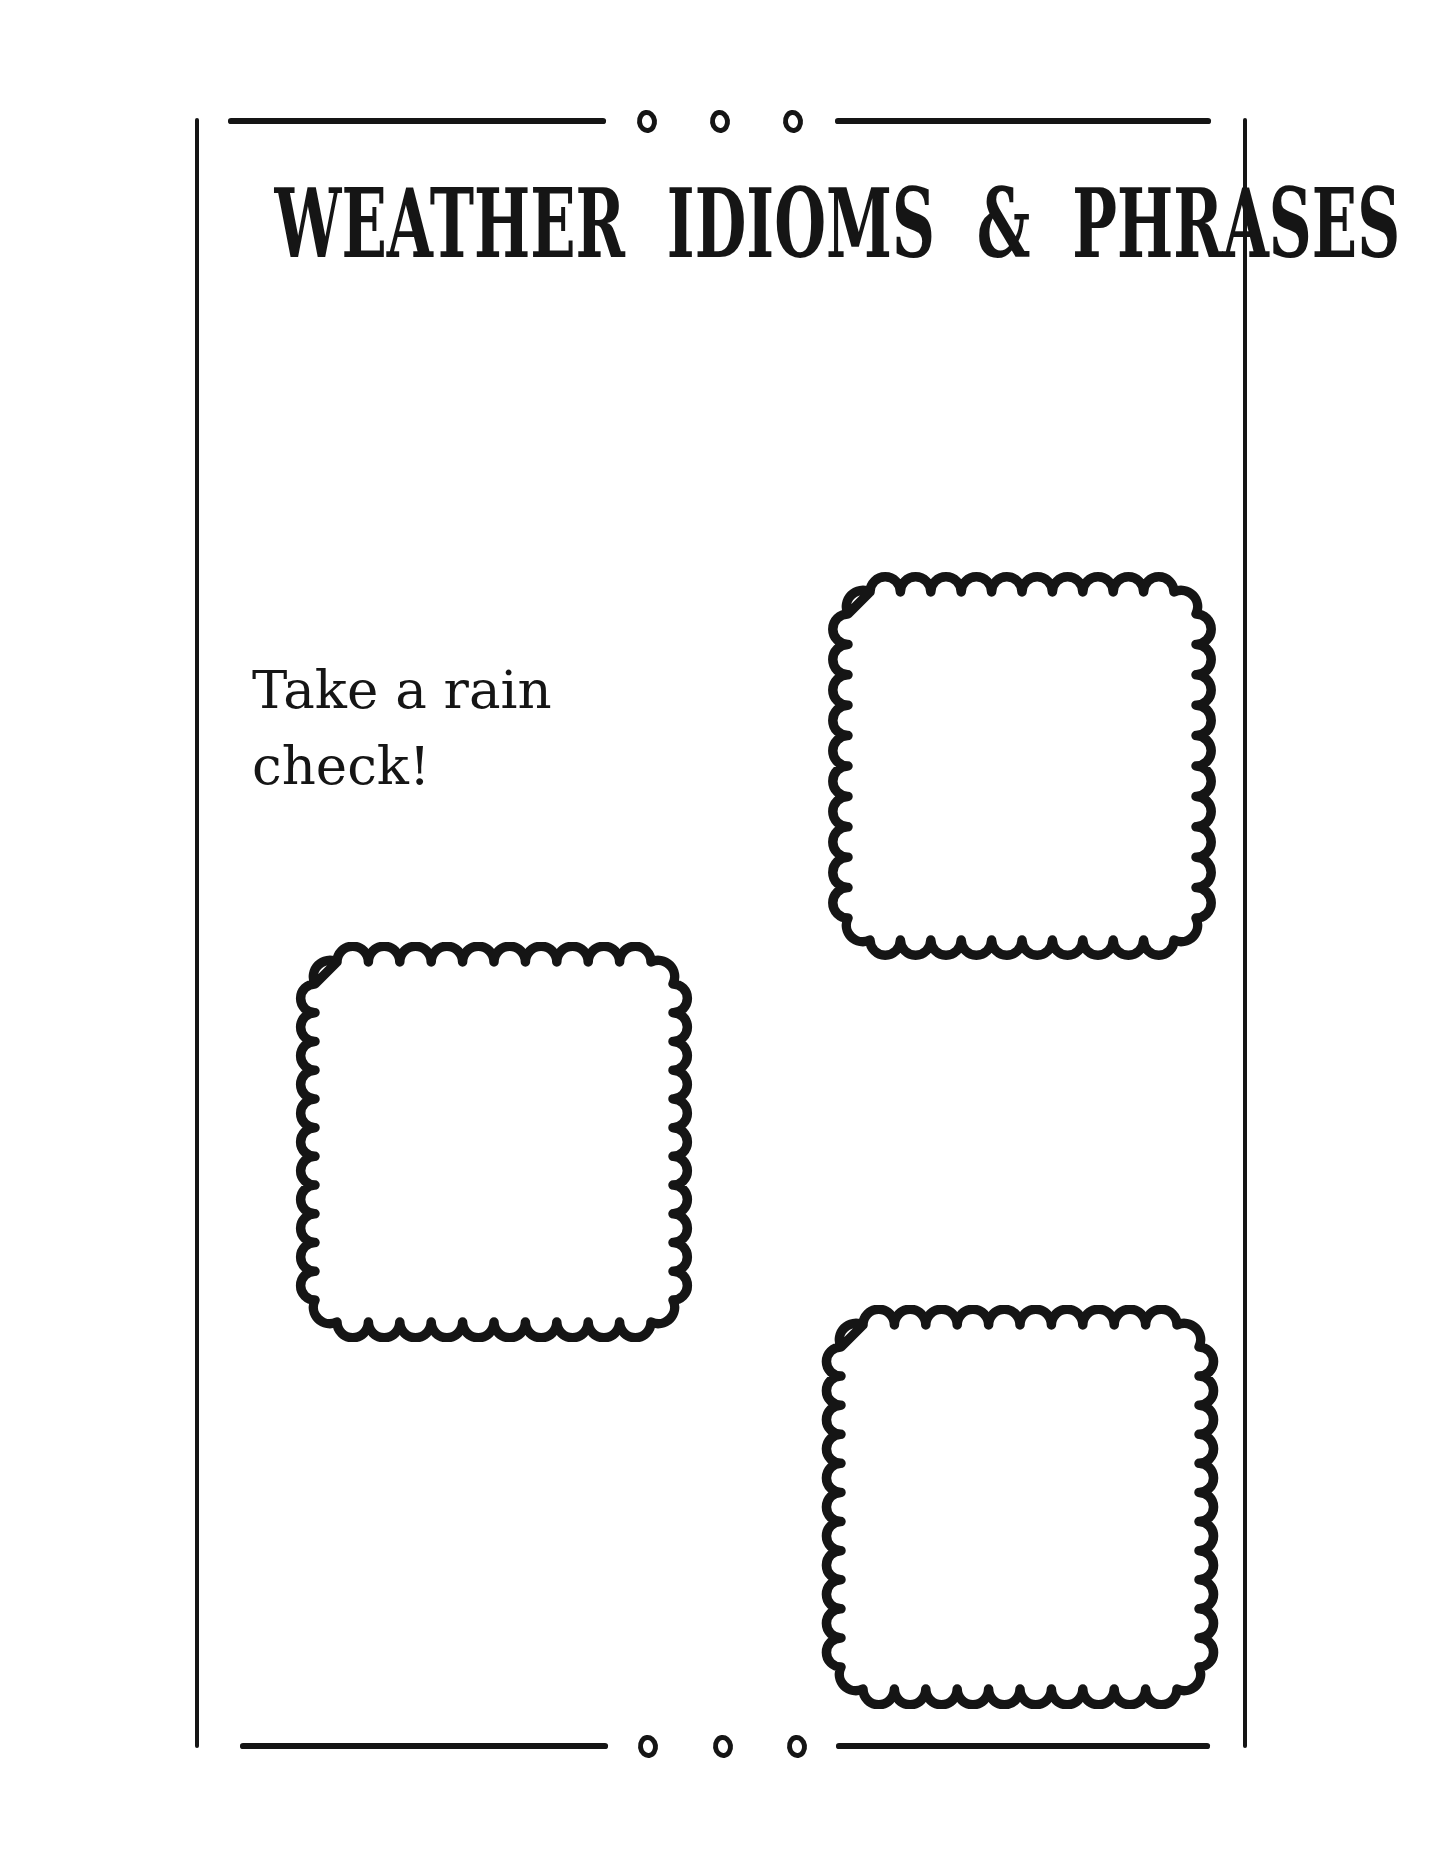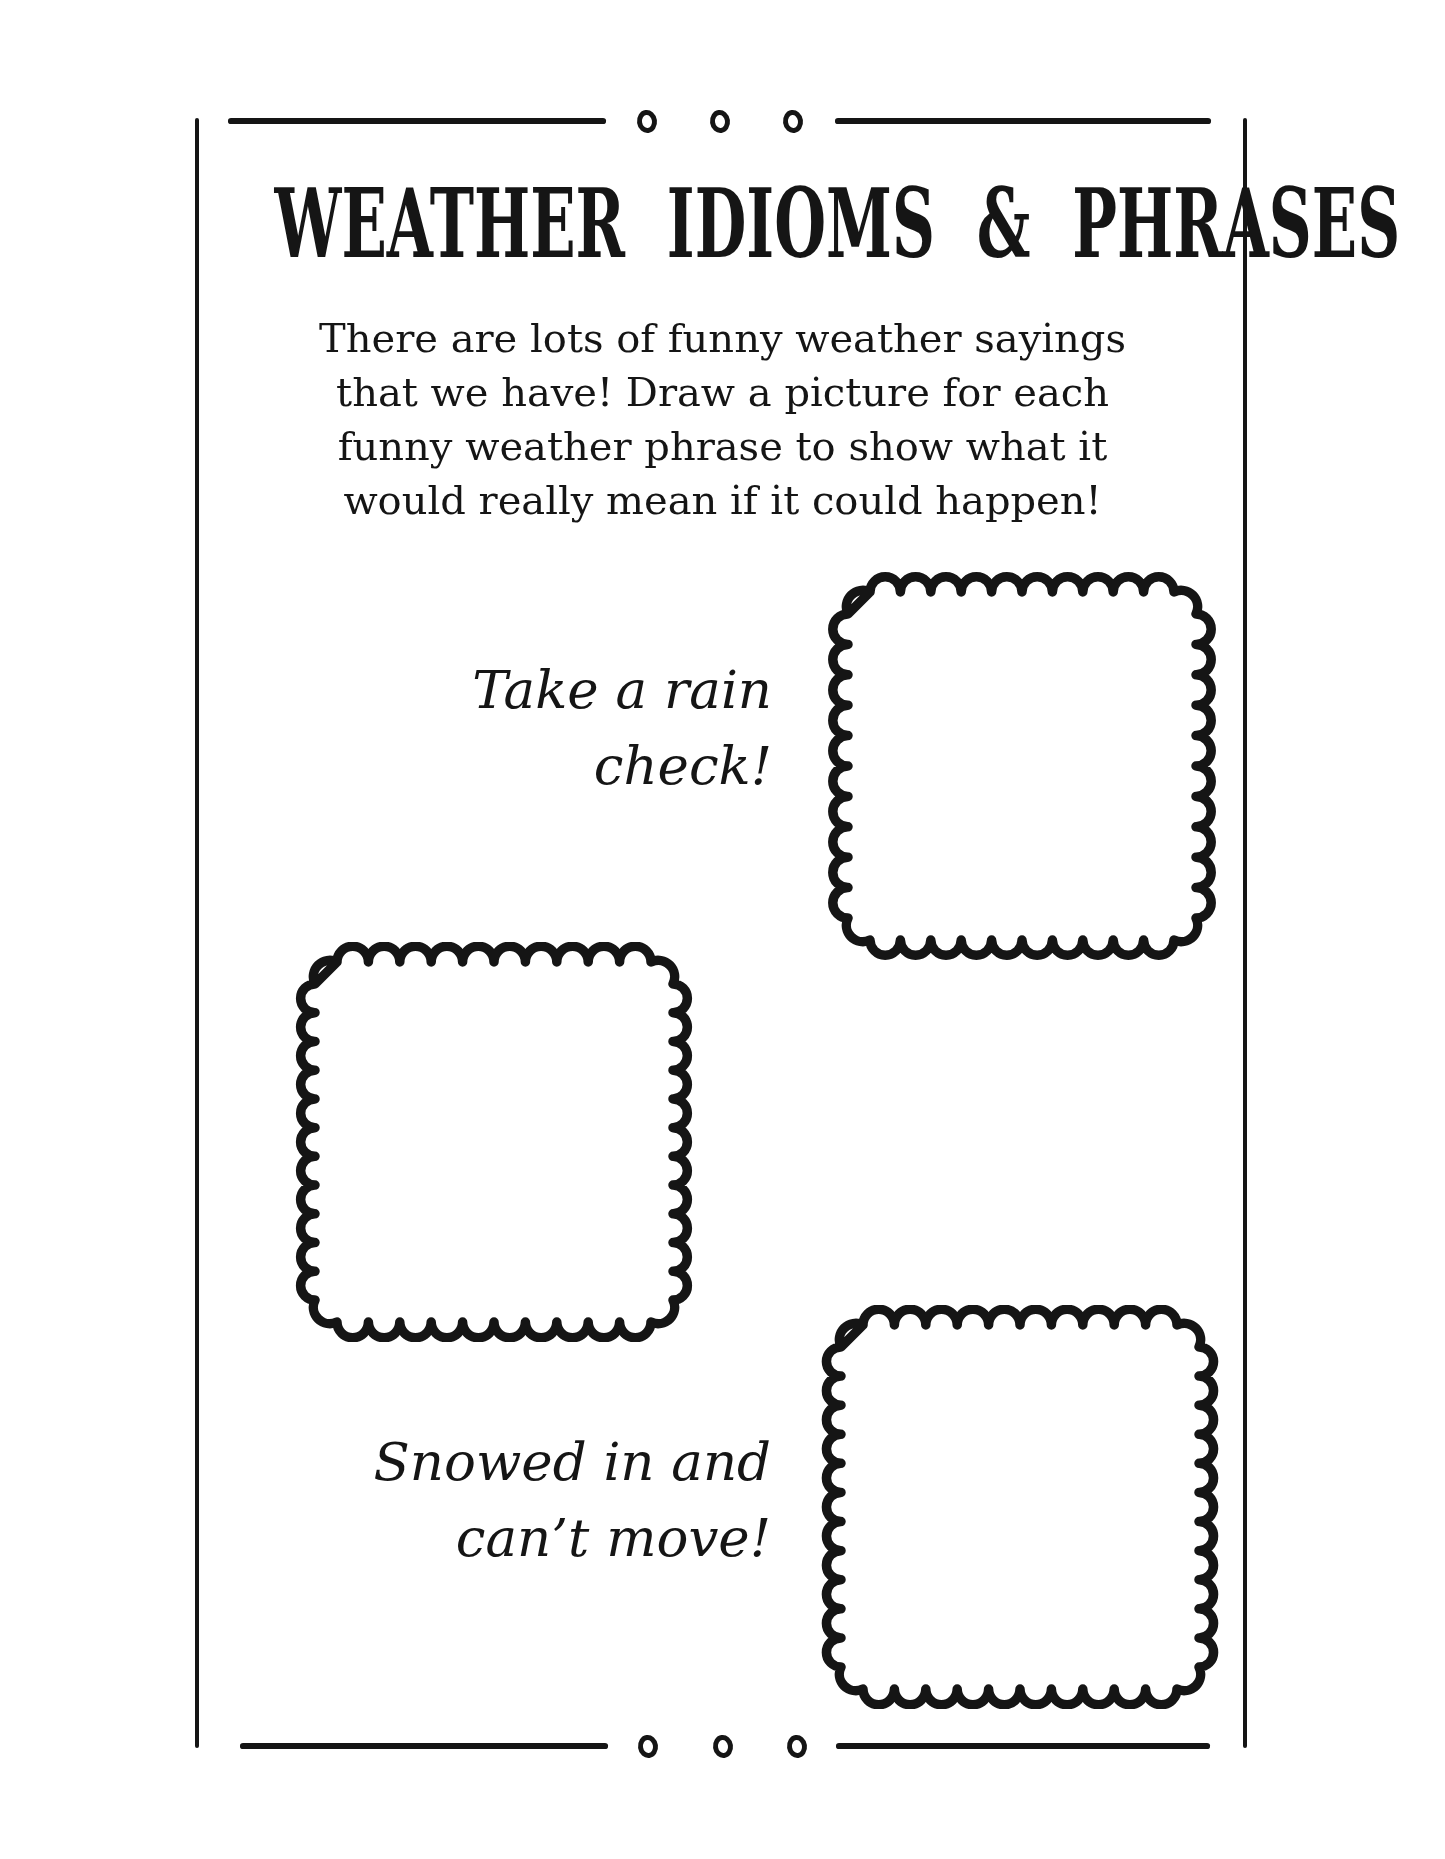--- a/index.html
+++ b/index.html
@@ -70,26 +70,25 @@
     font-size: 40px;
     line-height: 54px;
     white-space: pre-line;
     color: var(--ink);
   }
   
   .phrase {
     position: absolute;
     width: 520px;
     margin: 0;
-    text-align: right;
+    text-align: left;
     font-size: 53px;
     line-height: 76px;
     white-space: pre-line;
     color: var(--ink);
-    font-style: italic;
   }
   .phrase-1 { left: 252px; top: 652px; }
   .phrase-2 { left: 755px; top: 1020px; }
   .phrase-3 { left: 251px; top: 1424px; }
   
   svg.scallop { position: absolute; display: block; }
   svg.scallop path {
     fill: var(--paper);
     stroke: var(--ink);
     stroke-width: 9.5;
@@ -111,29 +110,23 @@
   <div class="hrule" style="left:836px; top:1743px; width:374px"></div>
 
   <div class="ring" style="left:637px; top:110px"></div>
   <div class="ring" style="left:710px; top:110px"></div>
   <div class="ring" style="left:783px; top:110px"></div>
   <div class="ring" style="left:638px; top:1735px"></div>
   <div class="ring" style="left:713px; top:1735px"></div>
   <div class="ring" style="left:787px; top:1735px"></div>
 
   <h1 class="title">WEATHER IDIOMS &amp; PHRASES</h1>
-  <p class="intro">There are lots of funny weather sayings
-that we have! Draw a picture for each
-funny weather phrase to show what it
-would really mean if it could happen!</p>
 
   <p class="phrase phrase-1">Take a rain
 check!</p>
-  <p class="phrase phrase-3">Snowed in and
-can’t move!</p>
 
   <svg class="scallop" style="left:828px; top:572px" width="388" height="388" viewBox="0 0 388 388">
       <path d="M 20 42 A 16.5 16.5 0 0 1 42 20 a 15.2 15.2 0 0 1 30.4 0 a 15.2 15.2 0 0 1 30.4 0 a 15.2 15.2 0 0 1 30.4 0 a 15.2 15.2 0 0 1 30.4 0 a 15.2 15.2 0 0 1 30.4 0 a 15.2 15.2 0 0 1 30.4 0 a 15.2 15.2 0 0 1 30.4 0 a 15.2 15.2 0 0 1 30.4 0 a 15.2 15.2 0 0 1 30.4 0 a 15.2 15.2 0 0 1 30.4 0 a 16.5 16.5 0 0 1 22 22 a 15.2 15.2 0 0 1 0 30.4 a 15.2 15.2 0 0 1 0 30.4 a 15.2 15.2 0 0 1 0 30.4 a 15.2 15.2 0 0 1 0 30.4 a 15.2 15.2 0 0 1 0 30.4 a 15.2 15.2 0 0 1 0 30.4 a 15.2 15.2 0 0 1 0 30.4 a 15.2 15.2 0 0 1 0 30.4 a 15.2 15.2 0 0 1 0 30.4 a 15.2 15.2 0 0 1 0 30.4 a 16.5 16.5 0 0 1 -22 22 a 15.2 15.2 0 0 1 -30.4 0 a 15.2 15.2 0 0 1 -30.4 0 a 15.2 15.2 0 0 1 -30.4 0 a 15.2 15.2 0 0 1 -30.4 0 a 15.2 15.2 0 0 1 -30.4 0 a 15.2 15.2 0 0 1 -30.4 0 a 15.2 15.2 0 0 1 -30.4 0 a 15.2 15.2 0 0 1 -30.4 0 a 15.2 15.2 0 0 1 -30.4 0 a 15.2 15.2 0 0 1 -30.4 0 a 16.5 16.5 0 0 1 -22 -22 a 15.2 15.2 0 0 1 0 -30.4 a 15.2 15.2 0 0 1 0 -30.4 a 15.2 15.2 0 0 1 0 -30.4 a 15.2 15.2 0 0 1 0 -30.4 a 15.2 15.2 0 0 1 0 -30.4 a 15.2 15.2 0 0 1 0 -30.4 a 15.2 15.2 0 0 1 0 -30.4 a 15.2 15.2 0 0 1 0 -30.4 a 15.2 15.2 0 0 1 0 -30.4 a 15.2 15.2 0 0 1 0 -30.4 a 16.5 16.5 0 0 1 22 -22 Z"></path>
     </svg>
   <svg class="scallop" style="left:295px; top:942px" width="398" height="400" viewBox="0 0 398 400">
       <path d="M 20 42 A 16.5 16.5 0 0 1 42 20 a 15.7 15.7 0 0 1 31.4 0 a 15.7 15.7 0 0 1 31.4 0 a 15.7 15.7 0 0 1 31.4 0 a 15.7 15.7 0 0 1 31.4 0 a 15.7 15.7 0 0 1 31.4 0 a 15.7 15.7 0 0 1 31.4 0 a 15.7 15.7 0 0 1 31.4 0 a 15.7 15.7 0 0 1 31.4 0 a 15.7 15.7 0 0 1 31.4 0 a 15.7 15.7 0 0 1 31.4 0 a 16.5 16.5 0 0 1 22 22 a 14.363636363636363 14.363636363636363 0 0 1 0 28.727272727272727 a 14.363636363636363 14.363636363636363 0 0 1 0 28.727272727272727 a 14.363636363636363 14.363636363636363 0 0 1 0 28.727272727272727 a 14.363636363636363 14.363636363636363 0 0 1 0 28.727272727272727 a 14.363636363636363 14.363636363636363 0 0 1 0 28.727272727272727 a 14.363636363636363 14.363636363636363 0 0 1 0 28.727272727272727 a 14.363636363636363 14.363636363636363 0 0 1 0 28.727272727272727 a 14.363636363636363 14.363636363636363 0 0 1 0 28.727272727272727 a 14.363636363636363 14.363636363636363 0 0 1 0 28.727272727272727 a 14.363636363636363 14.363636363636363 0 0 1 0 28.727272727272727 a 14.363636363636363 14.363636363636363 0 0 1 0 28.727272727272727 a 16.5 16.5 0 0 1 -22 22 a 15.7 15.7 0 0 1 -31.4 0 a 15.7 15.7 0 0 1 -31.4 0 a 15.7 15.7 0 0 1 -31.4 0 a 15.7 15.7 0 0 1 -31.4 0 a 15.7 15.7 0 0 1 -31.4 0 a 15.7 15.7 0 0 1 -31.4 0 a 15.7 15.7 0 0 1 -31.4 0 a 15.7 15.7 0 0 1 -31.4 0 a 15.7 15.7 0 0 1 -31.4 0 a 15.7 15.7 0 0 1 -31.4 0 a 16.5 16.5 0 0 1 -22 -22 a 14.363636363636363 14.363636363636363 0 0 1 0 -28.727272727272727 a 14.363636363636363 14.363636363636363 0 0 1 0 -28.727272727272727 a 14.363636363636363 14.363636363636363 0 0 1 0 -28.727272727272727 a 14.363636363636363 14.363636363636363 0 0 1 0 -28.727272727272727 a 14.363636363636363 14.363636363636363 0 0 1 0 -28.727272727272727 a 14.363636363636363 14.363636363636363 0 0 1 0 -28.727272727272727 a 14.363636363636363 14.363636363636363 0 0 1 0 -28.727272727272727 a 14.363636363636363 14.363636363636363 0 0 1 0 -28.727272727272727 a 14.363636363636363 14.363636363636363 0 0 1 0 -28.727272727272727 a 14.363636363636363 14.363636363636363 0 0 1 0 -28.727272727272727 a 14.363636363636363 14.363636363636363 0 0 1 0 -28.727272727272727 a 16.5 16.5 0 0 1 22 -22 Z"></path>
     </svg>
   <svg class="scallop" style="left:821px; top:1305px" width="398" height="404" viewBox="0 0 398 404">
       <path d="M 20 42 A 16.5 16.5 0 0 1 42 20 a 15.7 15.7 0 0 1 31.4 0 a 15.7 15.7 0 0 1 31.4 0 a 15.7 15.7 0 0 1 31.4 0 a 15.7 15.7 0 0 1 31.4 0 a 15.7 15.7 0 0 1 31.4 0 a 15.7 15.7 0 0 1 31.4 0 a 15.7 15.7 0 0 1 31.4 0 a 15.7 15.7 0 0 1 31.4 0 a 15.7 15.7 0 0 1 31.4 0 a 15.7 15.7 0 0 1 31.4 0 a 16.5 16.5 0 0 1 22 22 a 14.545454545454545 14.545454545454545 0 0 1 0 29.09090909090909 a 14.545454545454545 14.545454545454545 0 0 1 0 29.09090909090909 a 14.545454545454545 14.545454545454545 0 0 1 0 29.09090909090909 a 14.545454545454545 14.545454545454545 0 0 1 0 29.09090909090909 a 14.545454545454545 14.545454545454545 0 0 1 0 29.09090909090909 a 14.545454545454545 14.545454545454545 0 0 1 0 29.09090909090909 a 14.545454545454545 14.545454545454545 0 0 1 0 29.09090909090909 a 14.545454545454545 14.545454545454545 0 0 1 0 29.09090909090909 a 14.545454545454545 14.545454545454545 0 0 1 0 29.09090909090909 a 14.545454545454545 14.545454545454545 0 0 1 0 29.09090909090909 a 14.545454545454545 14.545454545454545 0 0 1 0 29.09090909090909 a 16.5 16.5 0 0 1 -22 22 a 15.7 15.7 0 0 1 -31.4 0 a 15.7 15.7 0 0 1 -31.4 0 a 15.7 15.7 0 0 1 -31.4 0 a 15.7 15.7 0 0 1 -31.4 0 a 15.7 15.7 0 0 1 -31.4 0 a 15.7 15.7 0 0 1 -31.4 0 a 15.7 15.7 0 0 1 -31.4 0 a 15.7 15.7 0 0 1 -31.4 0 a 15.7 15.7 0 0 1 -31.4 0 a 15.7 15.7 0 0 1 -31.4 0 a 16.5 16.5 0 0 1 -22 -22 a 14.545454545454545 14.545454545454545 0 0 1 0 -29.09090909090909 a 14.545454545454545 14.545454545454545 0 0 1 0 -29.09090909090909 a 14.545454545454545 14.545454545454545 0 0 1 0 -29.09090909090909 a 14.545454545454545 14.545454545454545 0 0 1 0 -29.09090909090909 a 14.545454545454545 14.545454545454545 0 0 1 0 -29.09090909090909 a 14.545454545454545 14.545454545454545 0 0 1 0 -29.09090909090909 a 14.545454545454545 14.545454545454545 0 0 1 0 -29.09090909090909 a 14.545454545454545 14.545454545454545 0 0 1 0 -29.09090909090909 a 14.545454545454545 14.545454545454545 0 0 1 0 -29.09090909090909 a 14.545454545454545 14.545454545454545 0 0 1 0 -29.09090909090909 a 14.545454545454545 14.545454545454545 0 0 1 0 -29.09090909090909 a 16.5 16.5 0 0 1 22 -22 Z"></path>
     </svg>

